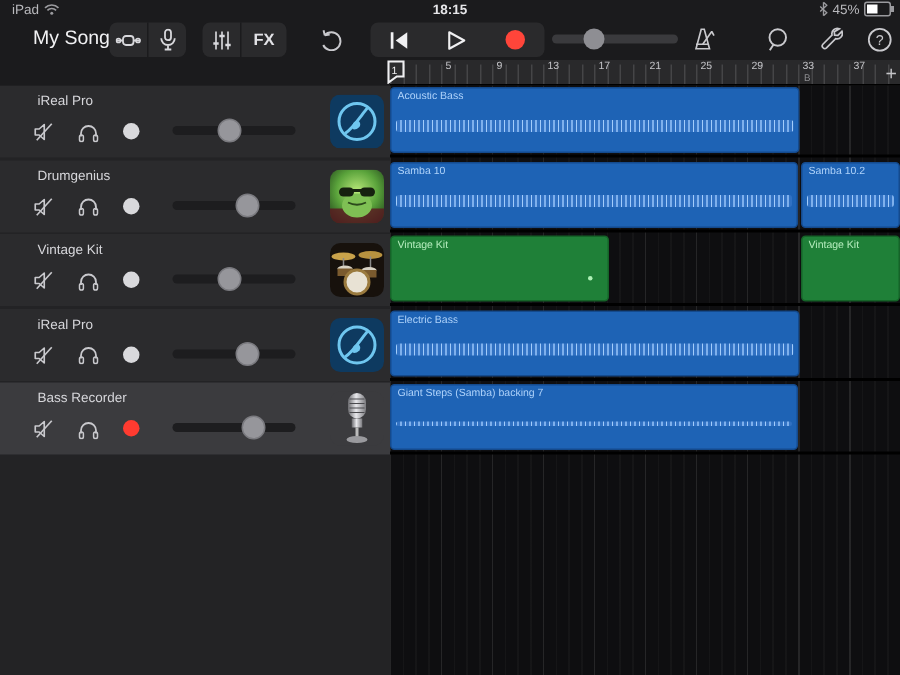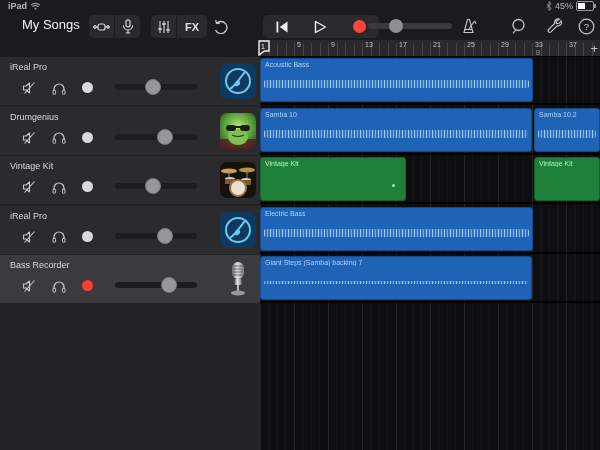--- a/index.html
+++ b/index.html
@@ -1,44 +1,44 @@
 <!DOCTYPE html>
 <html><head>
 <meta charset="utf-8">
 <style>
   html,body{margin:0;padding:0;background:#000;}
   #app{position:relative;width:600px;height:450px;background:#0e0e10;overflow:hidden;
        font-family:"Liberation Sans",sans-serif;-webkit-font-smoothing:antialiased;}
   
   #header{position:absolute;left:0;top:0;width:600px;height:40px;background:#1b1b1d;z-index:30;}
   #statusbar{position:absolute;left:0;top:0;width:600px;height:13px;font-size:9px;color:#b9b9bd;}
-  #status-left{position:absolute;left:8px;top:1px;display:flex;align-items:center;gap:3px;font-weight:bold;}
+  #status-left{position:absolute;left:8px;top:1px;display:flex;align-items:center;gap:3px;}
   #status-time{position:absolute;left:0;width:600px;text-align:center;top:1px;font-weight:bold;color:#e6e6e9;}
   #status-right{position:absolute;right:6px;top:1px;display:flex;align-items:center;gap:3px;}
   .batt{width:16px;height:8px;border:1px solid #9a9a9e;border-radius:2px;position:relative;}
   .batt i{position:absolute;left:1px;top:1px;bottom:1px;width:7px;background:#fff;display:block;}
   .batt b{position:absolute;right:-3px;top:2px;width:2px;height:4px;background:#9a9a9e;}
   #my-songs{position:absolute;left:22px;top:17px;font-size:13px;color:#f2f2f4;}
-  .btn-group{position:absolute;top:15px;height:23px;background:#2a2a2c;border-radius:5px;display:flex;align-items:center;margin-left:16px;}
+  .btn-group{position:absolute;top:15px;height:23px;background:#2a2a2c;border-radius:5px;display:flex;align-items:center;}
   .tb-btn{width:25px;height:23px;display:flex;align-items:center;justify-content:center;color:#d8d8dc;}
   .tb-sep{width:1px;height:23px;background:#1b1b1d;}
   #grp-view{left:73px;}
   #grp-fx{left:135px;}
   #fx-label{font-size:11px;font-weight:bold;color:#e2e2e6;}
   #undo-btn{position:absolute;left:210px;top:16px;width:20px;height:20px;display:flex;align-items:center;justify-content:center;}
   #grp-transport{left:247px;width:116px;justify-content:space-around;}
   #tb-slider{position:absolute;left:368px;top:23px;width:84px;height:6px;background:#3a3a3d;border-radius:3px;}
   #tb-slider i{position:absolute;top:-4px;width:14px;height:14px;border-radius:50%;background:#8e8e93;display:block;}
   .tb-icon{position:absolute;top:15px;width:22px;height:22px;display:flex;align-items:center;justify-content:center;}
   
   #left-panel{position:absolute;left:0;top:40px;width:260px;height:410px;background:#232325;}
   #left-header{position:absolute;left:0;top:0;width:260px;height:17px;background:#1b1b1d;border-bottom:1px solid #121214;}
   .track-row{position:absolute;left:0;width:260px;height:48px;background:#2b2b2d;}
   .track-row.selected{background:#3b3b3e;}
-  .track-name{position:absolute;left:10px;top:5px;font-size:9px;color:#d6d6da;}
+  .track-name{position:absolute;left:25px;top:5px;font-size:9px;color:#d6d6da;}
   .row-icon{position:absolute;top:23px;width:16px;height:16px;display:flex;align-items:center;justify-content:center;}
   .rec-dot{position:absolute;left:82px;top:25px;width:11px;height:11px;border-radius:50%;}
   .vol-slider{position:absolute;left:115px;top:27px;width:82px;height:6px;background:#1d1d1f;border-radius:3px;}
   .vol-knob{position:absolute;top:-5px;width:16px;height:16px;border-radius:50%;background:#96969b;border:1px solid #7a7a7f;box-sizing:border-box;}
   .track-icon{position:absolute;left:220px;top:6px;width:36px;height:36px;border-radius:7px;overflow:hidden;}
   #add-track{position:absolute;left:118px;top:408px;width:26px;height:26px;color:#b9b9bd;font-size:23px;line-height:24px;text-align:center;font-weight:300;}
   
   #timeline{position:absolute;left:260px;top:40px;width:340px;height:410px;background:#0e0e10;
     background-image:repeating-linear-gradient(90deg,rgba(255,255,255,0.07) 0 1px,transparent 1px 34px),
                      repeating-linear-gradient(90deg,rgba(255,255,255,0.03) 0 1px,transparent 1px 8.5px);}
@@ -68,20 +68,21 @@
 
   <div id="header">
     <div id="statusbar">
       <span id="status-left">
         <span>iPad</span>
         <svg width="11" height="8" viewBox="0 0 11 8">
             <path d="M1 3.2a6.4 6.4 0 0 1 9 0M2.6 4.9a4 4 0 0 1 5.8 0" stroke="#9a9a9e" stroke-width="1.1" fill="none"></path>
             <circle cx="5.5" cy="6.8" r="1" fill="#9a9a9e"></circle>
           </svg>
       </span>
+      <span id="status-time">18:15</span>
       <span id="status-right">
         <svg width="6" height="10" viewBox="0 0 6 10">
             <path d="M3 0.5v9M3 0.5l2.2 2L0.8 6.7M3 9.5l2.2-2L0.8 3.3" stroke="#9a9a9e" stroke-width="0.9" fill="none"></path>
           </svg>
         <span>45%</span>
         <span class="batt">
             <i></i>
             <b></b>
           </span>
       </span>

